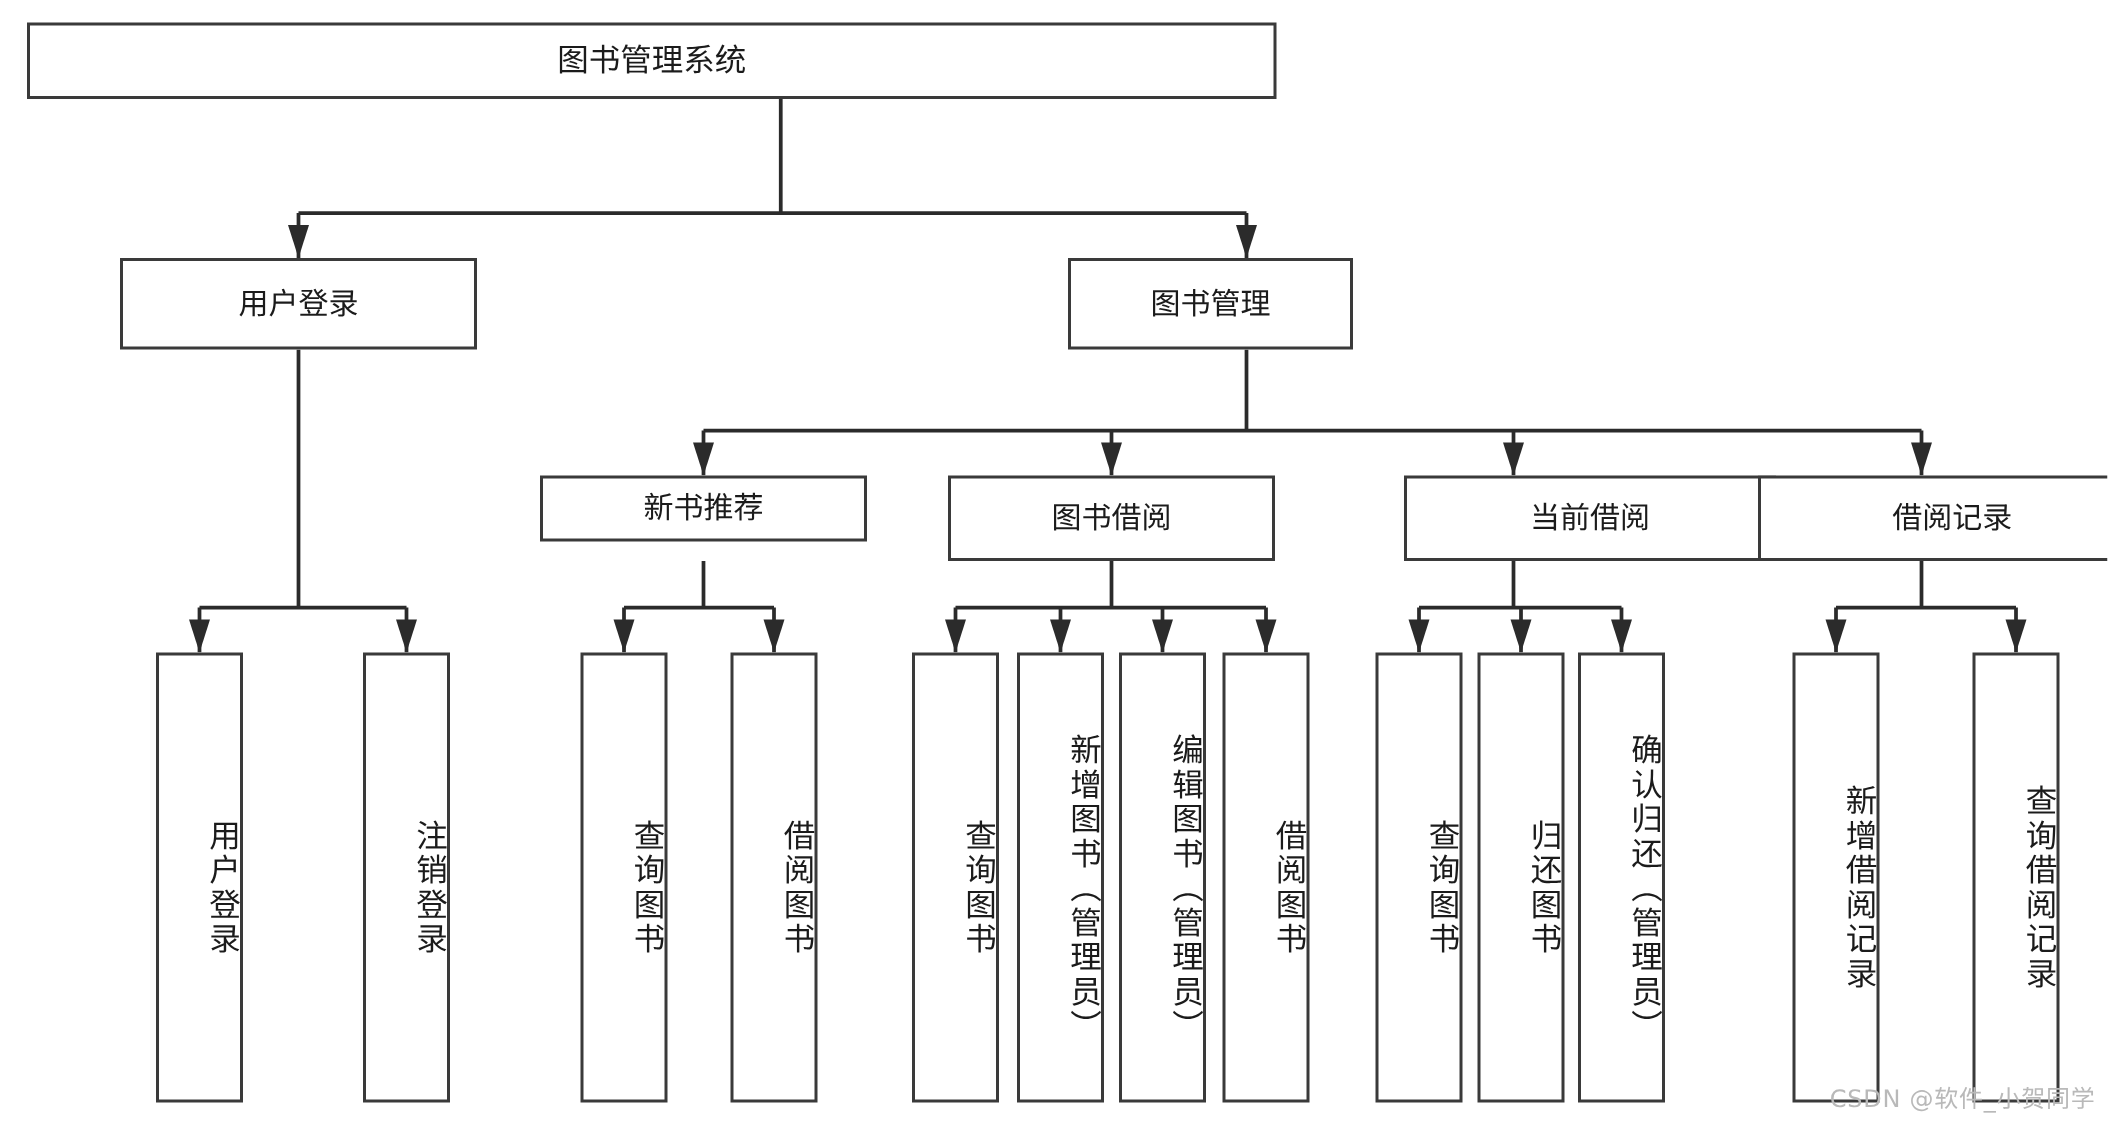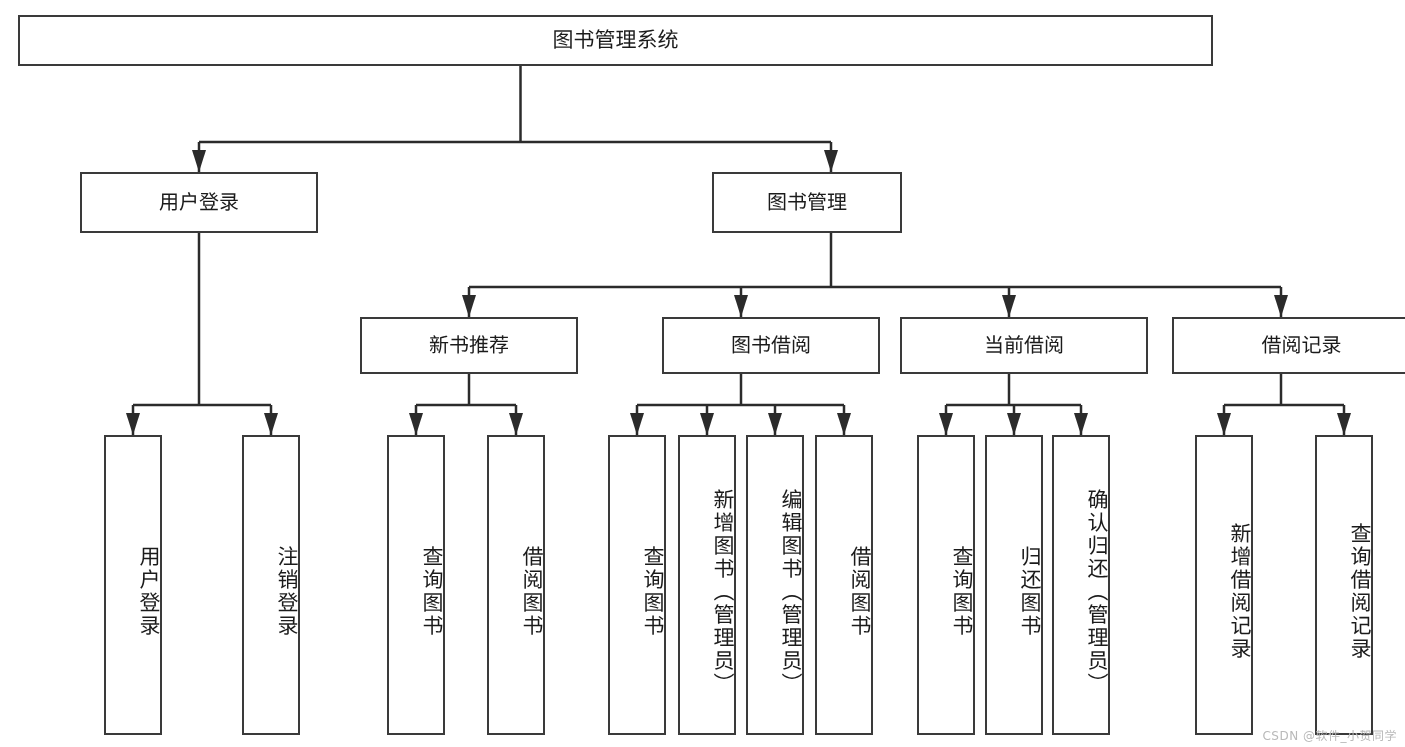--- a/index.html
+++ b/index.html
@@ -55,21 +55,21 @@
     display: block;
     white-space: pre-line;
   }
   .node.leaf .label {
     white-space: normal;
   }
   #watermark {
     position: absolute;
     right: 8px;
     bottom: 4px;
-    font-size: 12px;
+    font-size: 16px;
     color: #b9b9b9;
     letter-spacing: 0.5px;
     white-space: nowrap;
     font-family: "DejaVu Sans", "Liberation Sans", sans-serif;
   }
 </style>
 </head>
 <body>
 
 <div id="diagram-root">
@@ -123,36 +123,36 @@
       <polygon points="1074,413 1088,413 1081,435" fill="#2b2b2b"></polygon>
       <line x1="1281" y1="374" x2="1281" y2="405" stroke="#2b2b2b" stroke-width="2.5"></line>
       <line x1="1224" y1="405" x2="1344" y2="405" stroke="#2b2b2b" stroke-width="2.5"></line>
       <line x1="1224" y1="405" x2="1224" y2="435" stroke="#2b2b2b" stroke-width="2.5"></line>
       <polygon points="1217,413 1231,413 1224,435" fill="#2b2b2b"></polygon>
       <line x1="1344" y1="405" x2="1344" y2="435" stroke="#2b2b2b" stroke-width="2.5"></line>
       <polygon points="1337,413 1351,413 1344,435" fill="#2b2b2b"></polygon>
     </svg>
 
   <div id="node-layer">
-      <div class="node root" style="left: 18px; top: 15px; width: 1195px; height: 51px;">
+      <div class="node root" style="left: 18px; top: 15px; width: 833px; height: 51px;">
         <span class="label">图书管理系统</span>
       </div>
       <div class="node branch" style="left: 80px; top: 172px; width: 238px; height: 61px;">
         <span class="label">用户登录</span>
       </div>
       <div class="node branch" style="left: 712px; top: 172px; width: 190px; height: 61px;">
         <span class="label">图书管理</span>
       </div>
-      <div class="node branch" style="left: 360px; top: 317px; width: 218px; height: 57px;">
+      <div class="node branch" style="left: 360px; top: 317px; width: 218px; height: 44px;">
         <span class="label">新书推荐</span>
       </div>
-      <div class="node branch" style="left: 632px; top: 317px; width: 218px; height: 57px; margin-left: 30px;">
+      <div class="node branch" style="left: 632px; top: 317px; width: 218px; height: 57px;">
         <span class="label">图书借阅</span>
       </div>
-      <div class="node branch" style="left: 900px; top: 317px; width: 248px; height: 57px;">
+      <div class="node branch" style="left: 936px; top: 317px; width: 248px; height: 57px;">
         <span class="label">当前借阅</span>
       </div>
       <div class="node branch" style="left: 1172px; top: 317px; width: 259px; height: 57px;">
         <span class="label">借阅记录</span>
       </div>
       <div class="node leaf" style="left: 104px; top: 435px; width: 58px; height: 300px;">
         <span class="label">用户登录</span>
       </div>
       <div class="node leaf" style="left: 242px; top: 435px; width: 58px; height: 300px;">
         <span class="label">注销登录</span>

